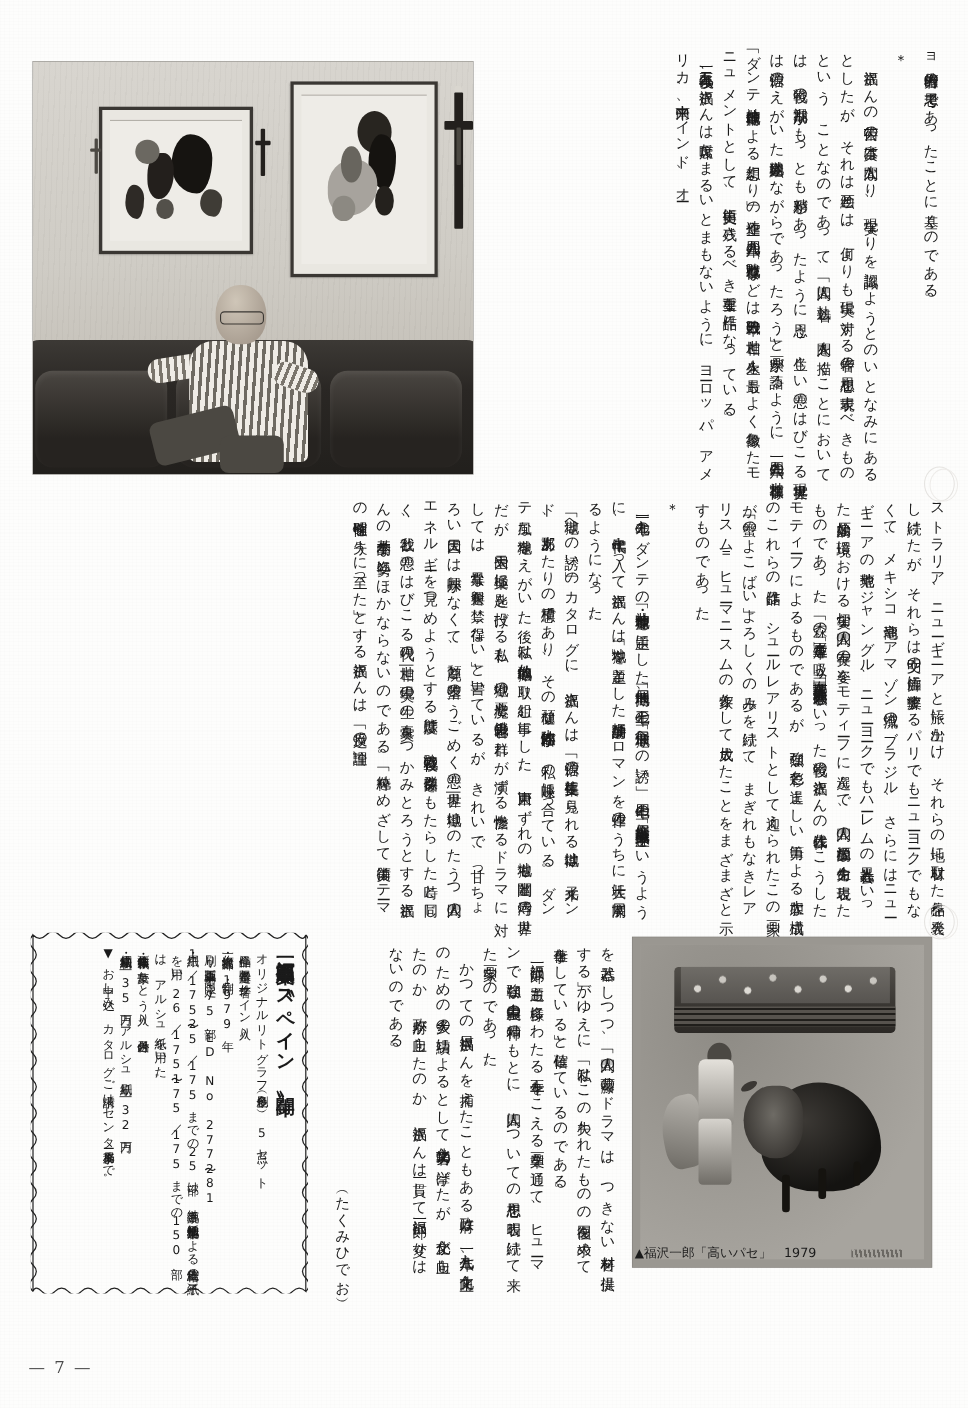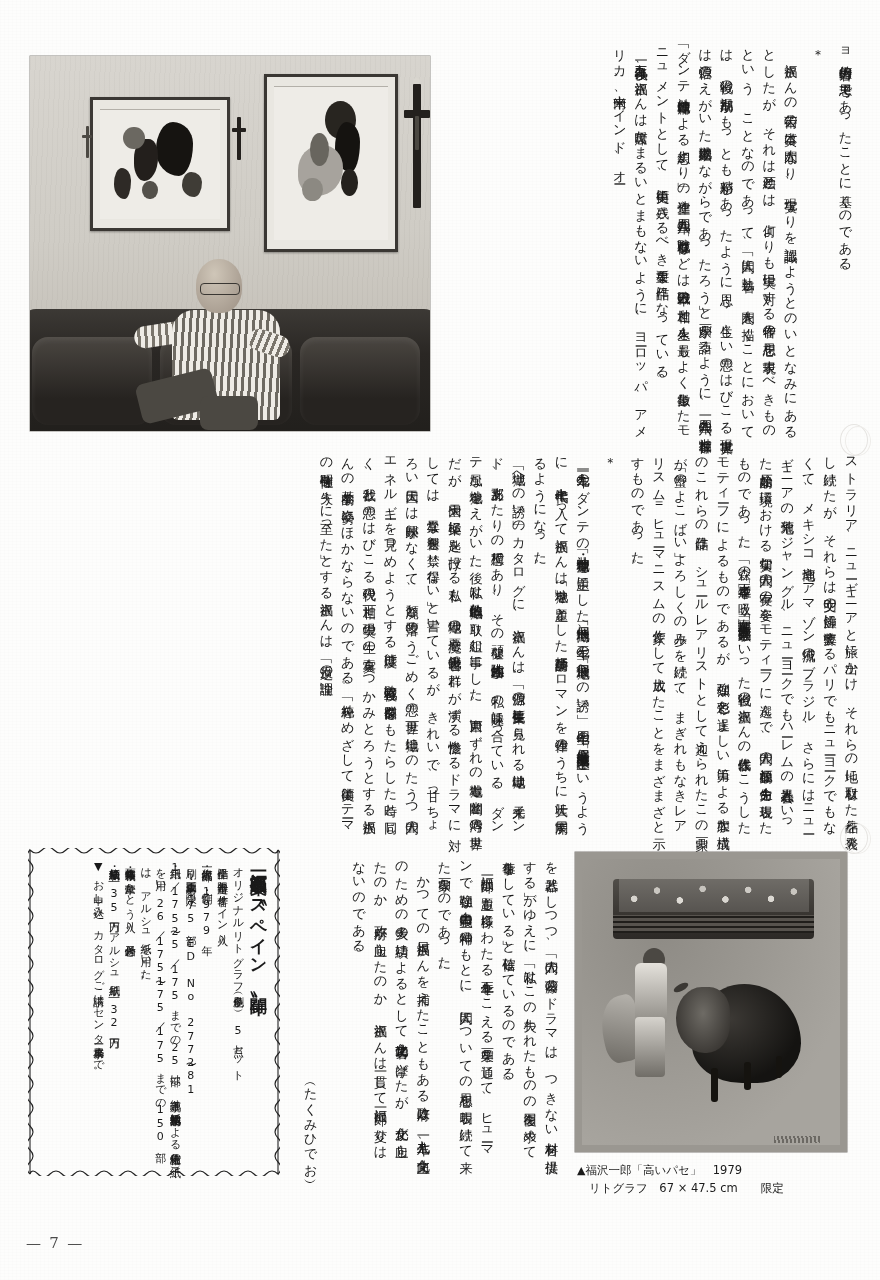--- a/index.html
+++ b/index.html
@@ -95,21 +95,21 @@
      background:#4b4843;}
   .li-tor-legs{position:absolute;left:22%;top:55%;width:11%;height:20%;
      background:linear-gradient(180deg,#d6d3cd,#706d67);border-radius:4px;}
   .li-cape{position:absolute;left:10%;top:48%;width:14%;height:22%;
      background:linear-gradient(200deg,#b6b3ad,#6d6a64);
      border-radius:60% 20% 40% 30%;transform:rotate(-12deg);}
   .li-sign{position:absolute;right:10%;bottom:3%;width:46px;height:7px;
      background:repeating-linear-gradient(80deg,#5d5a55 0 2px,transparent 2px 4px);opacity:.8;}
 
   
-  #litho-caption{position:absolute;left:577px;top:1162px;width:290px;
+  #litho-caption{position:absolute;left:577px;top:1131px;width:290px;
      font-family:"DejaVu Sans","Liberation Sans",sans-serif;
      font-size:11.5px;line-height:1.55;color:#1b1b1b;}
   #litho-caption .tri{font-size:11px;}
 
   
   #adbox{position:absolute;left:28px;top:848px;width:252px;height:328px;}
   #adbox .wavy{position:absolute;inset:0;}
   #adbox .inner{position:absolute;left:12px;top:12px;right:12px;bottom:12px;
      display:flex;flex-direction:row-reverse;align-items:flex-start;}
 
@@ -262,19 +262,18 @@
   <div class="li-bullhead"></div>
   <div class="li-horn" style="left:36%;top:44%;width:16px;height:7px;transform:rotate(-28deg);"></div>
   <div class="li-leg" style="left:50%;top:72%;width:7px;height:34px;"></div>
   <div class="li-leg" style="left:62%;top:70%;width:7px;height:28px;"></div>
   <div class="li-leg" style="left:74%;top:68%;width:6px;height:22px;"></div>
   <div class="li-sign"></div>
 </div>
 
 <div id="litho-caption">
   <div><span class="tri">▲</span><span>福沢一郎「高いパセ」　1979</span></div>
-  <div style="padding-left:12px;"><span>リトグラフ　67 × 47.5 cm　　限定</span></div>
 </div>
 
 <div id="pageno">— 7 —</div>
 
 <div class="hole" style="left:840px;top:424px;"></div>
 <div class="hole" style="left:840px;top:822px;"></div>
 
 </body></html>

